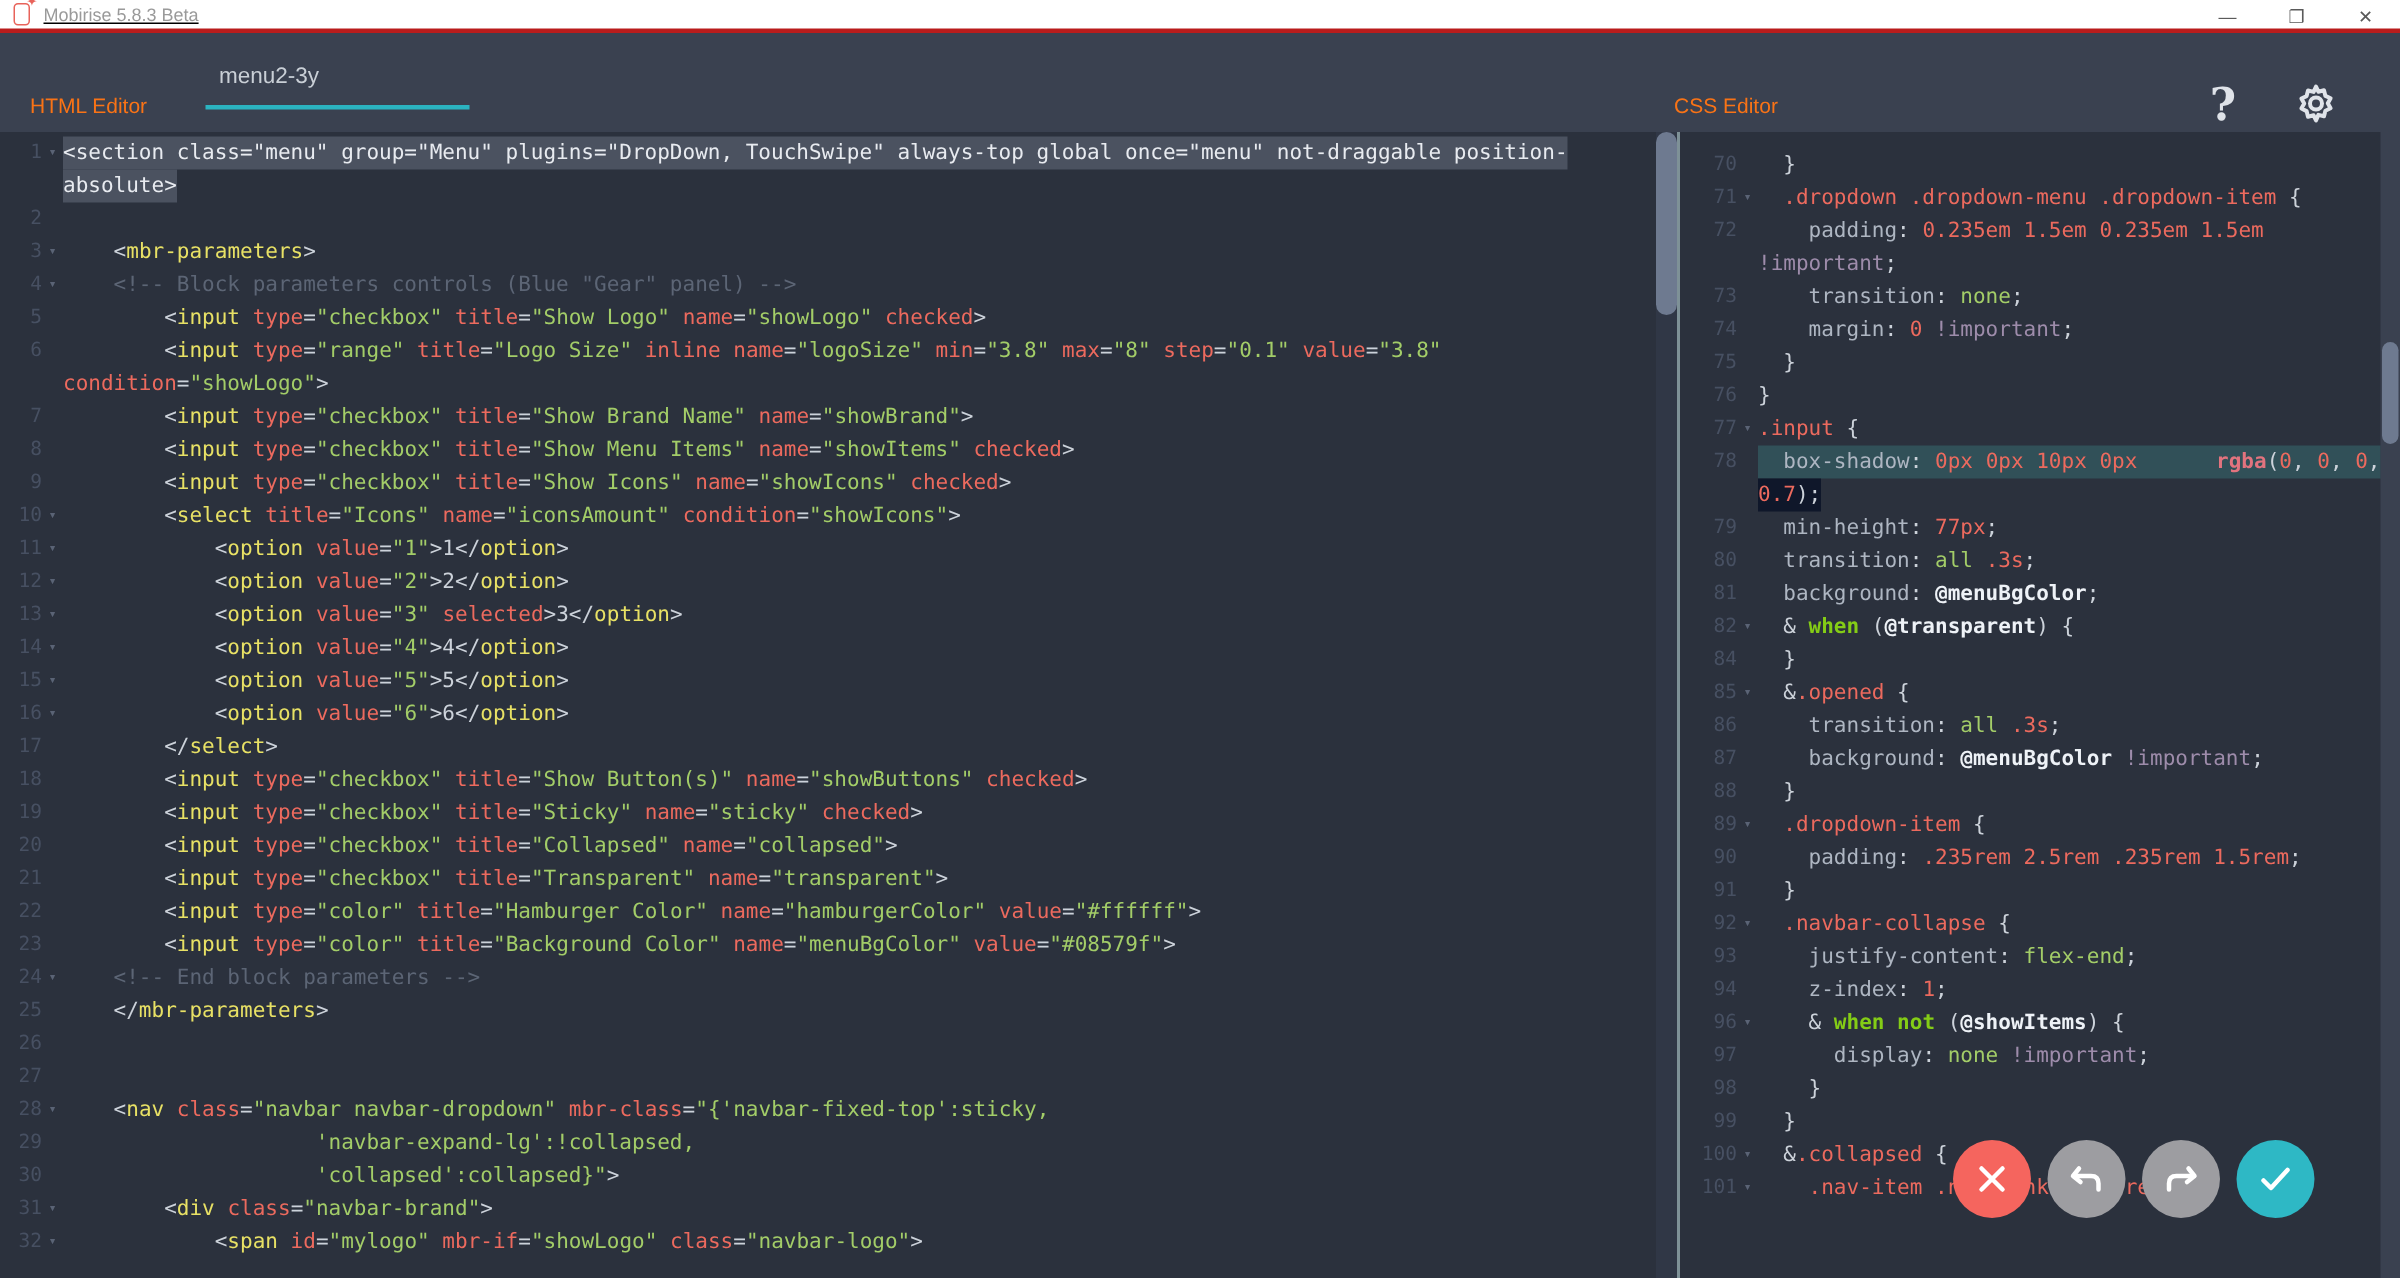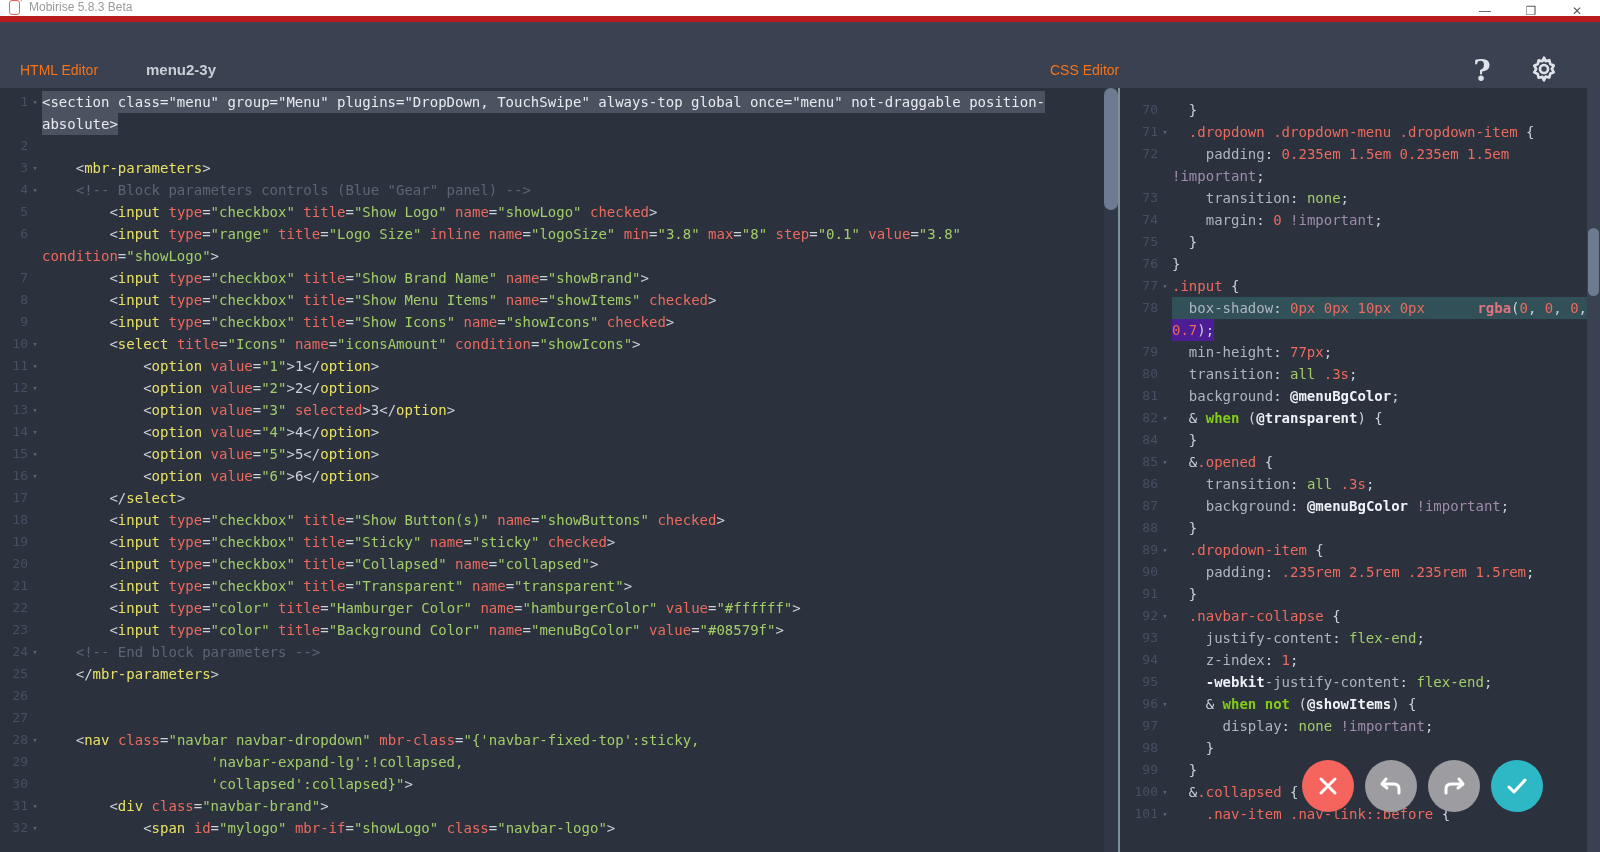--- a/index.html
+++ b/index.html
@@ -1,36 +1,36 @@
 <!DOCTYPE html>
 <html><head>
 <meta charset="utf-8">
 <style>
   * { margin:0; padding:0; box-sizing:border-box; }
   html,body { width:1600px; height:852px; overflow:hidden; background:#2b313d;
               font-family:"Liberation Sans", sans-serif; }
 
   
-  .titlebar { height:22px; background:#ffffff; display:flex; align-items:flex-start;
-              position:relative; border-bottom:6px solid #b91c1c;}
+  .titlebar { height:22px; background:#ffffff; display:flex; align-items:center;
+              position:relative; border-bottom:3px solid #b91c1c;text-decoration:underline;}
   .app-icon { width:11px; height:15px; border:1.5px solid #e8635a; border-radius:3px;
               margin-left:9px; position:relative; }
   .app-icon:after { content:"✦"; position:absolute; top:-7px; right:-6px; color:#e8635a;
               font-size:9px; }
   .app-title { color:#9a9a9a; font-size:12px; margin-left:9px; }
   .win-btns { position:absolute; right:0; top:0; height:22px; display:flex; }
   .win-btn { width:46px; height:22px; display:flex; align-items:center; justify-content:center;
              color:#5a5a5a; font-size:12px; }
 
   
   .header { height:66px; background:#3a4150; position:relative; display:flex; align-items:center; }
   .editor-title { color:#f97316; font-size:14px; }
   .left-title { position:absolute; left:20px; top:40px;}
-  .right-title{ position:absolute; left:1050px; top:40px;text-align:center;}
-  .tab { position:absolute; left:137px; top:39px; width:176px;font-weight:bold; }
+  .right-title{ position:absolute; left:1116px; top:40px;text-align:center;}
+  .tab { position:absolute; left:137px; top:20px; width:176px; }
   .tab-label { color:#c9cfd6; font-size:15px; padding-left:9px; }
   .tab-underline { margin-top:11px; height:3px; background:#2bb3c0; width:176px; }
   .help-icon { position:absolute; left:1466px; top:31px; color:#dfe3e9; font-size:30px;
                font-weight:bold; width:32px; text-align:center; font-family:"DejaVu Serif",serif;}
   .gear-icon { position:absolute; left:1528px; top:33px; color:#dfe3e9; }
 
   
   .editors { display:flex; height:764px; position:relative; }
   .editor  { background:#2b313d; font-family:"DejaVu Sans Mono", monospace;
              font-size:14px; line-height:22px; overflow:hidden; position:relative; }
@@ -65,21 +65,21 @@
   .tk-k { color:#a3cd68; }
   .tk-w { color:#eef2f7; font-weight:bold; }
   .tk-y { color:#84cc16; font-weight:bold; }
   .tk-i { color:#9e8cab; }
   .tk-f { color:#e2737e; font-weight:bold;margin-left:44px; }
   .tk-s { color:#ec6a5e; }
   .tk-selp { color:#e8ebf0; }
 
   .hl-gray .code { background:#4b5260; }
   .hl-gray .code span { color:#e8ebf0; }
-  .hl-teal .code { background:#4c1d95; }
+  .hl-teal .code { background:#0f172a; }
   .hl-teal-full .code, .hl-teal-full .fill { background:#315058; }
 
   
   .actions { position:absolute; right:57px; bottom:40px; display:flex; gap:11px; }
   .act-btn { width:52px; height:52px; border-radius:50%; border:none; display:flex;
              align-items:center; justify-content:center; cursor:pointer; }
 </style>
 </head>
 <body>
 
@@ -171,21 +171,20 @@
       <div class="row"><span class="ln">85</span><span class="fa">▾</span><span class="code"><span class="tk-p">  &amp;</span><span class="tk-s">.opened</span><span class="tk-p"> {</span></span><span class="fill"></span></div>
       <div class="row"><span class="ln">86</span><span class="fa"></span><span class="code"><span class="tk-p">    </span><span class="tk-pr">transition</span><span class="tk-p">: </span><span class="tk-k">all</span><span class="tk-p"> </span><span class="tk-n">.3s</span><span class="tk-p">;</span></span><span class="fill"></span></div>
       <div class="row"><span class="ln">87</span><span class="fa"></span><span class="code"><span class="tk-p">    </span><span class="tk-pr">background</span><span class="tk-p">: </span><span class="tk-w">@menuBgColor</span><span class="tk-p"> </span><span class="tk-i">!important</span><span class="tk-p">;</span></span><span class="fill"></span></div>
       <div class="row"><span class="ln">88</span><span class="fa"></span><span class="code"><span class="tk-p">  }</span></span><span class="fill"></span></div>
       <div class="row"><span class="ln">89</span><span class="fa">▾</span><span class="code"><span class="tk-s">  .dropdown-item</span><span class="tk-p"> {</span></span><span class="fill"></span></div>
       <div class="row"><span class="ln">90</span><span class="fa"></span><span class="code"><span class="tk-p">    </span><span class="tk-pr">padding</span><span class="tk-p">: </span><span class="tk-n">.235rem 2.5rem .235rem 1.5rem</span><span class="tk-p">;</span></span><span class="fill"></span></div>
       <div class="row"><span class="ln">91</span><span class="fa"></span><span class="code"><span class="tk-p">  }</span></span><span class="fill"></span></div>
       <div class="row"><span class="ln">92</span><span class="fa">▾</span><span class="code"><span class="tk-s">  .navbar-collapse</span><span class="tk-p"> {</span></span><span class="fill"></span></div>
       <div class="row"><span class="ln">93</span><span class="fa"></span><span class="code"><span class="tk-p">    </span><span class="tk-pr">justify-content</span><span class="tk-p">: </span><span class="tk-k">flex-end</span><span class="tk-p">;</span></span><span class="fill"></span></div>
       <div class="row"><span class="ln">94</span><span class="fa"></span><span class="code"><span class="tk-p">    </span><span class="tk-pr">z-index</span><span class="tk-p">: </span><span class="tk-n">1</span><span class="tk-p">;</span></span><span class="fill"></span></div>
-      <div class="row"><span class="ln">95</span><span class="fa"></span><span class="code"><span class="tk-p">    </span><span class="tk-w">-webkit</span><span class="tk-pr">-justify-content</span><span class="tk-p">: </span><span class="tk-k">flex-end</span><span class="tk-p">;</span></span><span class="fill"></span></div>
       <div class="row"><span class="ln">96</span><span class="fa">▾</span><span class="code"><span class="tk-p">    &amp; </span><span class="tk-y">when</span><span class="tk-p"> </span><span class="tk-y">not</span><span class="tk-p"> (</span><span class="tk-w">@showItems</span><span class="tk-p">) {</span></span><span class="fill"></span></div>
       <div class="row"><span class="ln">97</span><span class="fa"></span><span class="code"><span class="tk-p">      </span><span class="tk-pr">display</span><span class="tk-p">: </span><span class="tk-k">none</span><span class="tk-p"> </span><span class="tk-i">!important</span><span class="tk-p">;</span></span><span class="fill"></span></div>
       <div class="row"><span class="ln">98</span><span class="fa"></span><span class="code"><span class="tk-p">    }</span></span><span class="fill"></span></div>
       <div class="row"><span class="ln">99</span><span class="fa"></span><span class="code"><span class="tk-p">  }</span></span><span class="fill"></span></div>
       <div class="row"><span class="ln">100</span><span class="fa">▾</span><span class="code"><span class="tk-p">  &amp;</span><span class="tk-s">.collapsed</span><span class="tk-p"> {</span></span><span class="fill"></span></div>
       <div class="row"><span class="ln">101</span><span class="fa">▾</span><span class="code"><span class="tk-s">    .nav-item .nav-link::before</span><span class="tk-p"> {</span></span><span class="fill"></span></div>
     </div>
   <div class="scroll-track-right">
     <div class="thumb-right"></div>
   </div>

